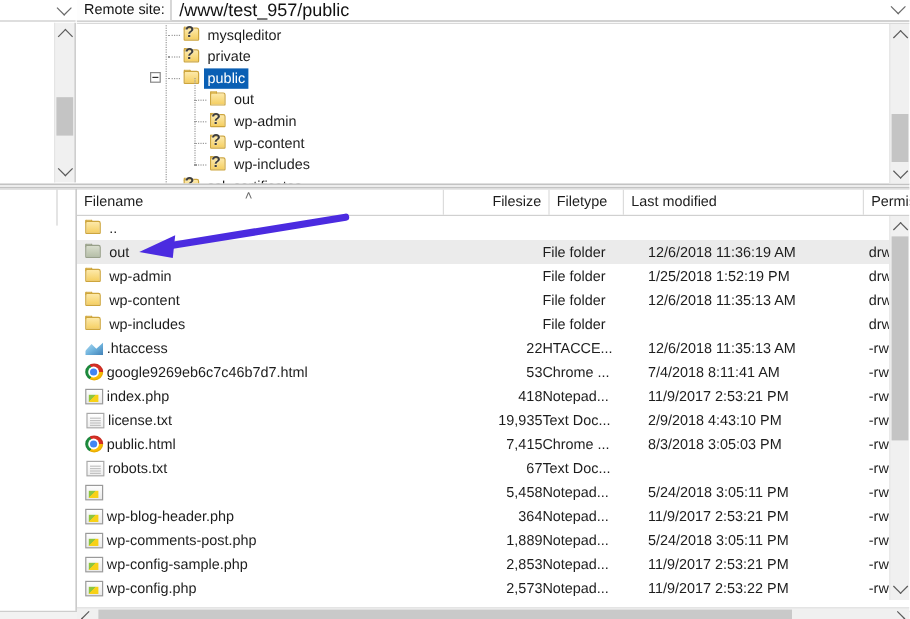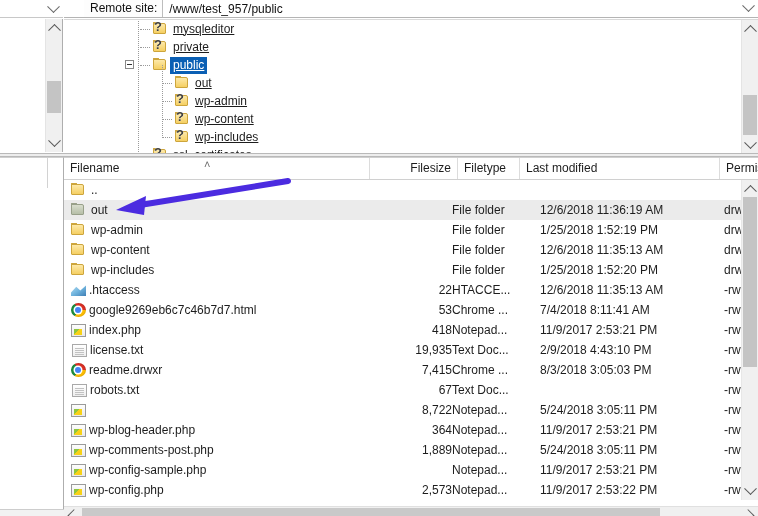--- a/index.html
+++ b/index.html
@@ -85,26 +85,25 @@
     align-items: center;
   }
   .remote-label {
     padding: 0 5px 0 6px;
     height: 17px;
     line-height: 17px;
     border-right: 1px solid #bdbdbd;
     font-size: 12px;
     color: #111;
     background: #fdfdfd;
-    margin-left: 20px;
   }
   .remote-value {
     flex: 1;
     padding-left: 6px;
-    font-size: 12px;
+    font-size: 15px;
     color: #111;
     white-space: nowrap;
     overflow: hidden;
   }
   .remote-chev {
     width: 16px; height: 17px;
     display: flex; align-items: center; justify-content: center;
     margin-right: 2px;
   }
 
@@ -137,21 +136,20 @@
     display: flex;
     align-items: center;
     white-space: nowrap;
     font-size: 12px;
     position: relative;
   }
   .tree-row .tw { display: inline-block; height: 18px; }
   .tree-label {
     padding: 1px 3px 1px 3px;
     line-height: 15px;
-    text-decoration: underline;
   }
   .tree-label.sel {
     background: #0a5fb4;
     color: #ffffff;
   }
 
   
   .vline {
     position: absolute;
     width: 1px;
@@ -634,21 +632,20 @@
       <div class="row">
         <div class="cell c-name">
           <span class="fico">
             <span class="tab"></span>
             <span class="back"></span>
           </span>
           <span class="nm">wp-includes</span>
         </div>
         <div class="cell c-size"></div>
         <div class="cell c-type">File folder</div>
-        <div class="cell c-mod">1/25/2018 1:52:20 PM</div>
         <div class="cell c-perm">drwxr</div>
       </div>
       <div class="row">
         <div class="cell c-name">
           <span class="ficon htaccess"></span>
           <span class="nm">.htaccess</span>
         </div>
         <div class="cell c-size">22</div>
         <div class="cell c-type">HTACCE...</div>
         <div class="cell c-mod">12/6/2018 11:35:13 AM</div>
@@ -680,41 +677,41 @@
           <span class="nm">license.txt</span>
         </div>
         <div class="cell c-size">19,935</div>
         <div class="cell c-type">Text Doc...</div>
         <div class="cell c-mod">2/9/2018 4:43:10 PM</div>
         <div class="cell c-perm">-rw-r-</div>
       </div>
       <div class="row">
         <div class="cell c-name">
           <span class="ficon chrome"></span>
-          <span class="nm">readme.drwxr</span>
+          <span class="nm">public.html</span>
         </div>
         <div class="cell c-size">7,415</div>
         <div class="cell c-type">Chrome ...</div>
         <div class="cell c-mod">8/3/2018 3:05:03 PM</div>
         <div class="cell c-perm">-rw-r-</div>
       </div>
       <div class="row">
         <div class="cell c-name">
           <span class="ficon doc"></span>
           <span class="nm">robots.txt</span>
         </div>
         <div class="cell c-size">67</div>
         <div class="cell c-type">Text Doc...</div>
         <div class="cell c-perm">-rw-r-</div>
       </div>
       <div class="row">
         <div class="cell c-name">
           <span class="ficon php"></span>
         </div>
-        <div class="cell c-size">8,722</div>
+        <div class="cell c-size">5,458</div>
         <div class="cell c-type">Notepad...</div>
         <div class="cell c-mod">5/24/2018 3:05:11 PM</div>
         <div class="cell c-perm">-rw-r-</div>
       </div>
       <div class="row">
         <div class="cell c-name">
           <span class="ficon php"></span>
           <span class="nm">wp-blog-header.php</span>
         </div>
         <div class="cell c-size">364</div>
@@ -730,20 +727,21 @@
         <div class="cell c-size">1,889</div>
         <div class="cell c-type">Notepad...</div>
         <div class="cell c-mod">5/24/2018 3:05:11 PM</div>
         <div class="cell c-perm">-rw-r-</div>
       </div>
       <div class="row">
         <div class="cell c-name">
           <span class="ficon php"></span>
           <span class="nm">wp-config-sample.php</span>
         </div>
+        <div class="cell c-size">2,853</div>
         <div class="cell c-type">Notepad...</div>
         <div class="cell c-mod">11/9/2017 2:53:21 PM</div>
         <div class="cell c-perm">-rw-r-</div>
       </div>
       <div class="row">
         <div class="cell c-name">
           <span class="ficon php"></span>
           <span class="nm">wp-config.php</span>
         </div>
         <div class="cell c-size">2,573</div>

